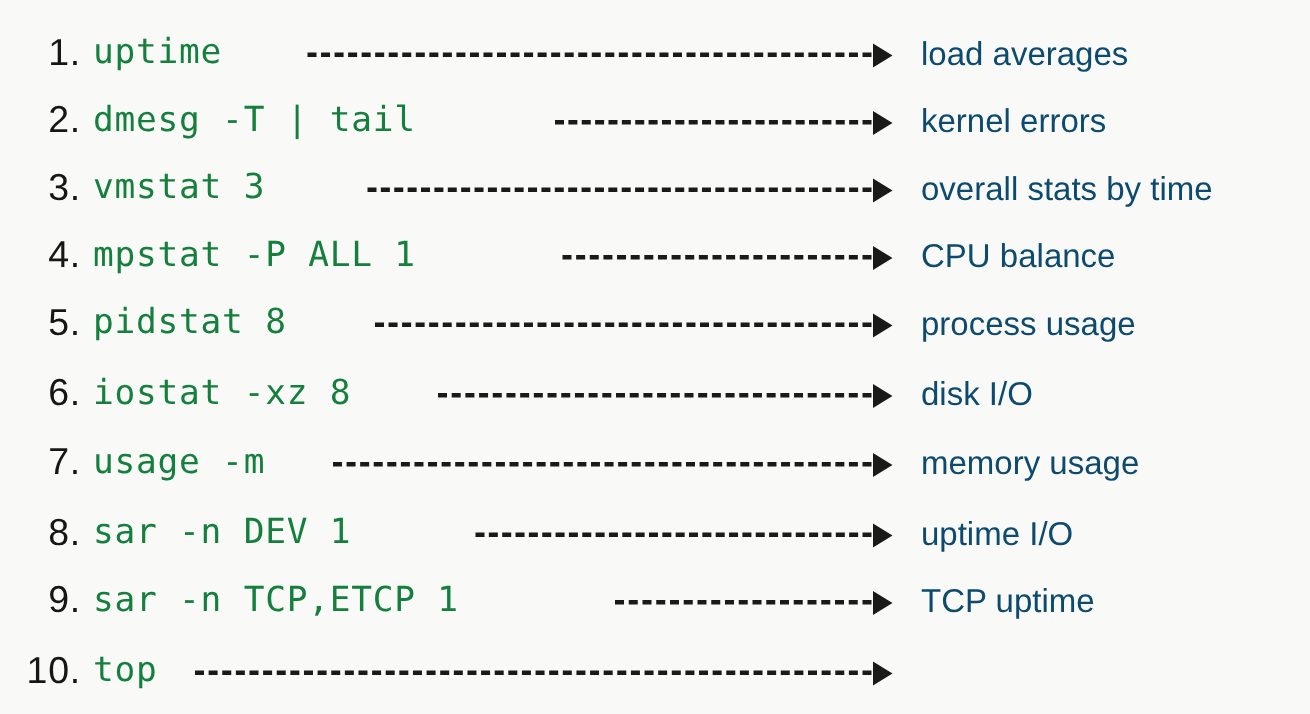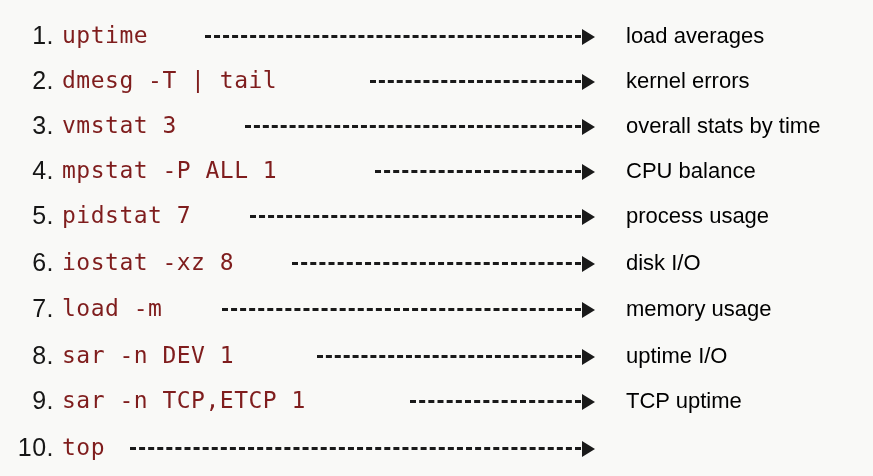--- a/index.html
+++ b/index.html
@@ -47,21 +47,21 @@
   }
 
   
   .cmd {
     position: absolute;
     left: 62px;
     font-family: "DejaVu Sans Mono", "Liberation Mono", monospace;
     font-size: 23px;
     line-height: 45px;
     letter-spacing: 0.5px;
-    color: #7f1d1d;
+    color: #15803d;
     white-space: pre;
   }
 
   
   .leader {
     position: absolute;
     height: 45px;
     right: 278px;
     display: flex;
     align-items: center;
@@ -84,23 +84,22 @@
     transform: translateY(1px);
   }
 
   
   .desc {
     position: absolute;
     left: 614px;
     font-family: "Liberation Sans", sans-serif;
     font-size: 22px;
     line-height: 45px;
-    color: #000000;
+    color: #0c4a6e;
     white-space: pre;
-    margin-left: 12px;
   }
 </style>
 </head>
 <body>
 
 <div class="sheet">
 
   <div class="row" style="top:13px">
     <span class="num">1.</span>
     <span class="cmd">uptime</span>
@@ -136,41 +135,41 @@
     <span class="cmd">mpstat -P ALL 1</span>
     <span class="leader" style="left: 375px;">
       <span class="dashes"></span>
       <span class="arrow"></span>
     </span>
     <span class="desc">CPU balance</span>
   </div>
 
   <div class="row" style="top:193px">
     <span class="num">5.</span>
-    <span class="cmd">pidstat 7</span>
+    <span class="cmd">pidstat 8</span>
     <span class="leader" style="left: 250px;">
       <span class="dashes"></span>
       <span class="arrow"></span>
     </span>
     <span class="desc">process usage</span>
   </div>
 
   <div class="row" style="top:240px">
     <span class="num">6.</span>
     <span class="cmd">iostat -xz 8</span>
     <span class="leader" style="left: 292px;">
       <span class="dashes"></span>
       <span class="arrow"></span>
     </span>
     <span class="desc">disk I/O</span>
   </div>
 
   <div class="row" style="top:286px">
     <span class="num">7.</span>
-    <span class="cmd">load -m</span>
+    <span class="cmd">usage -m</span>
     <span class="leader" style="left: 222px;">
       <span class="dashes"></span>
       <span class="arrow"></span>
     </span>
     <span class="desc">memory usage</span>
   </div>
 
   <div class="row" style="top:333px">
     <span class="num">8.</span>
     <span class="cmd">sar -n DEV 1</span>

